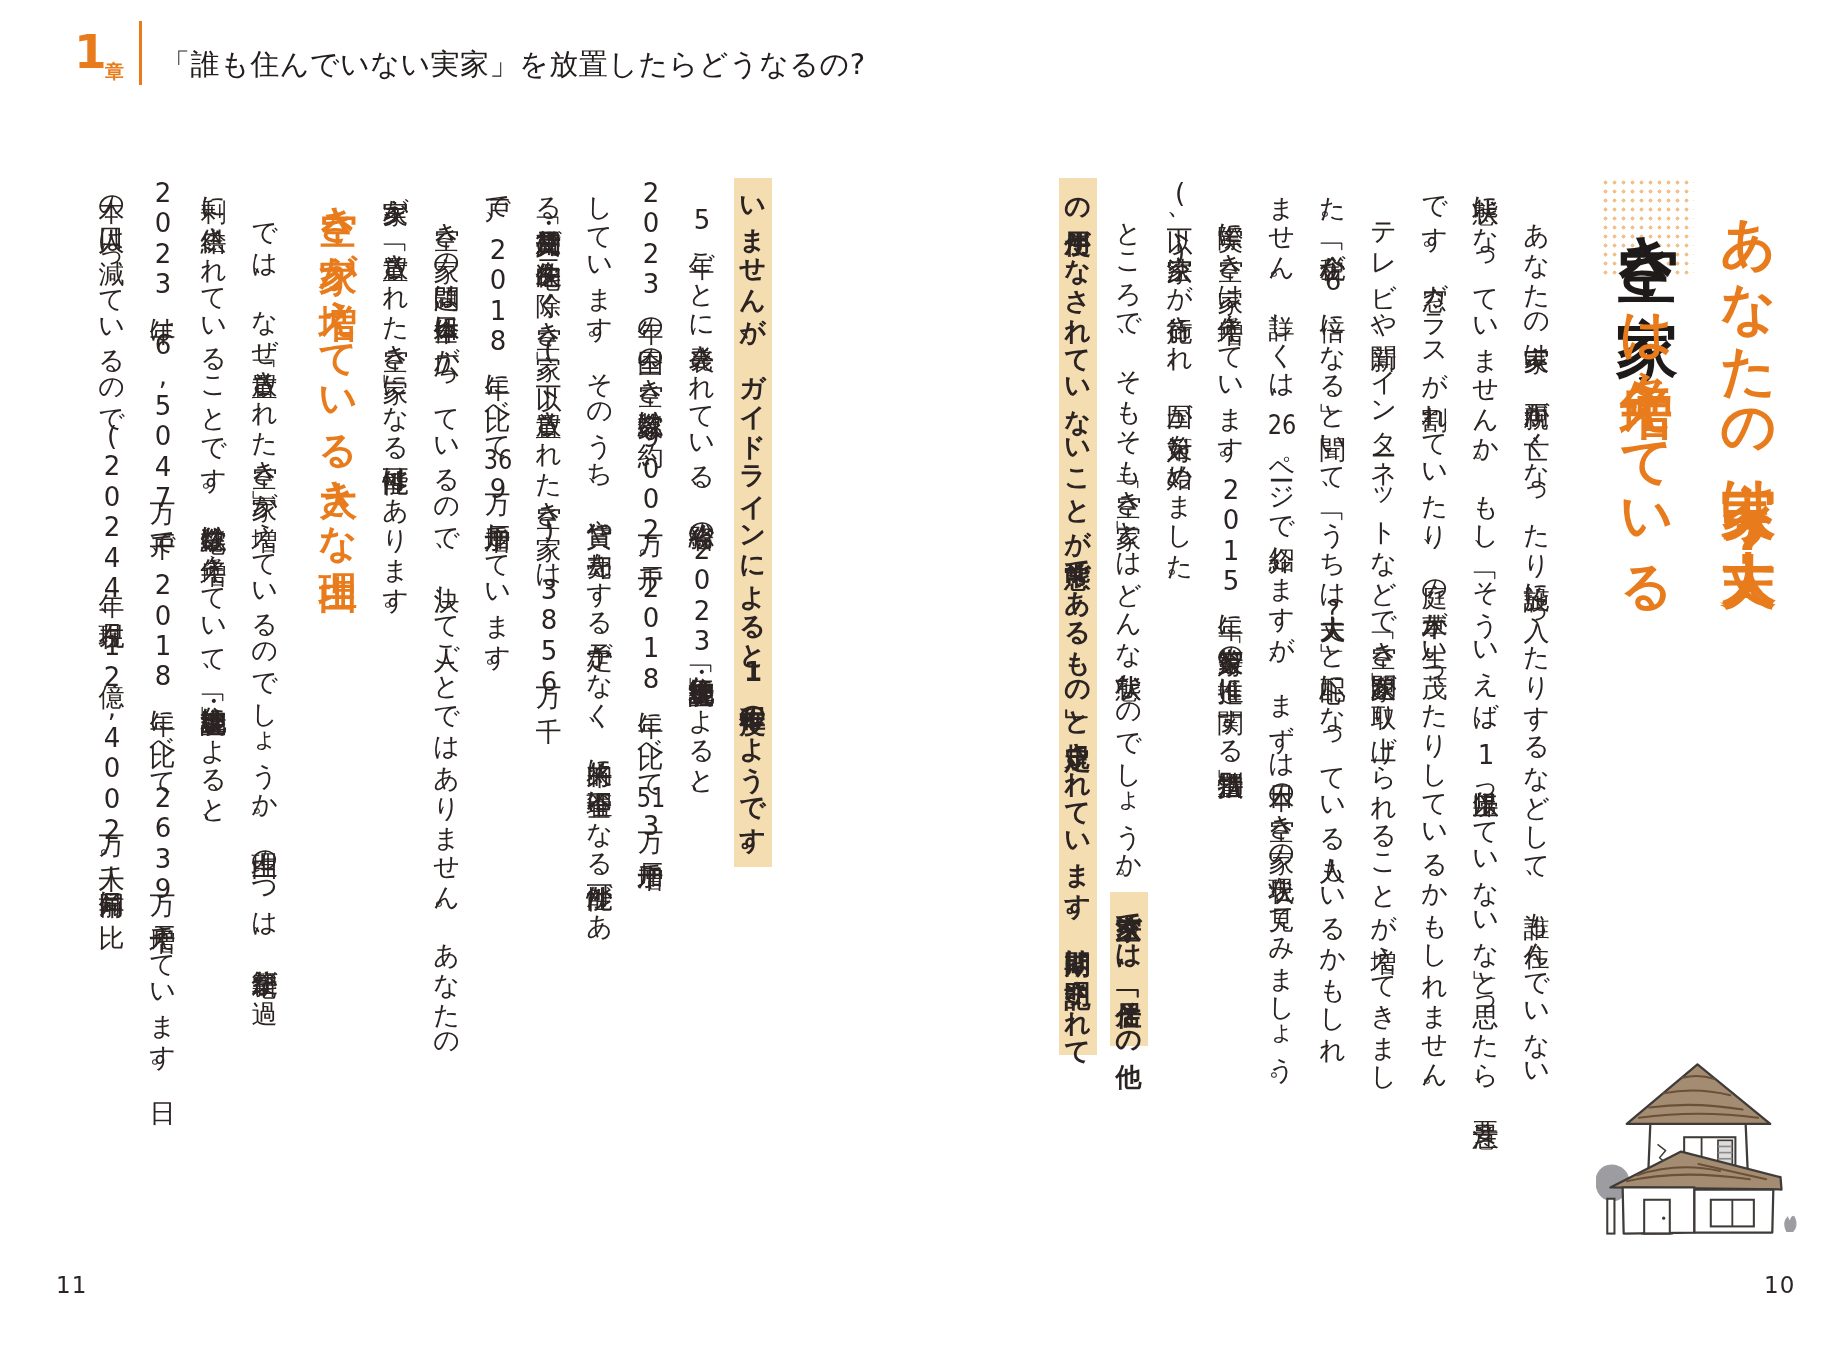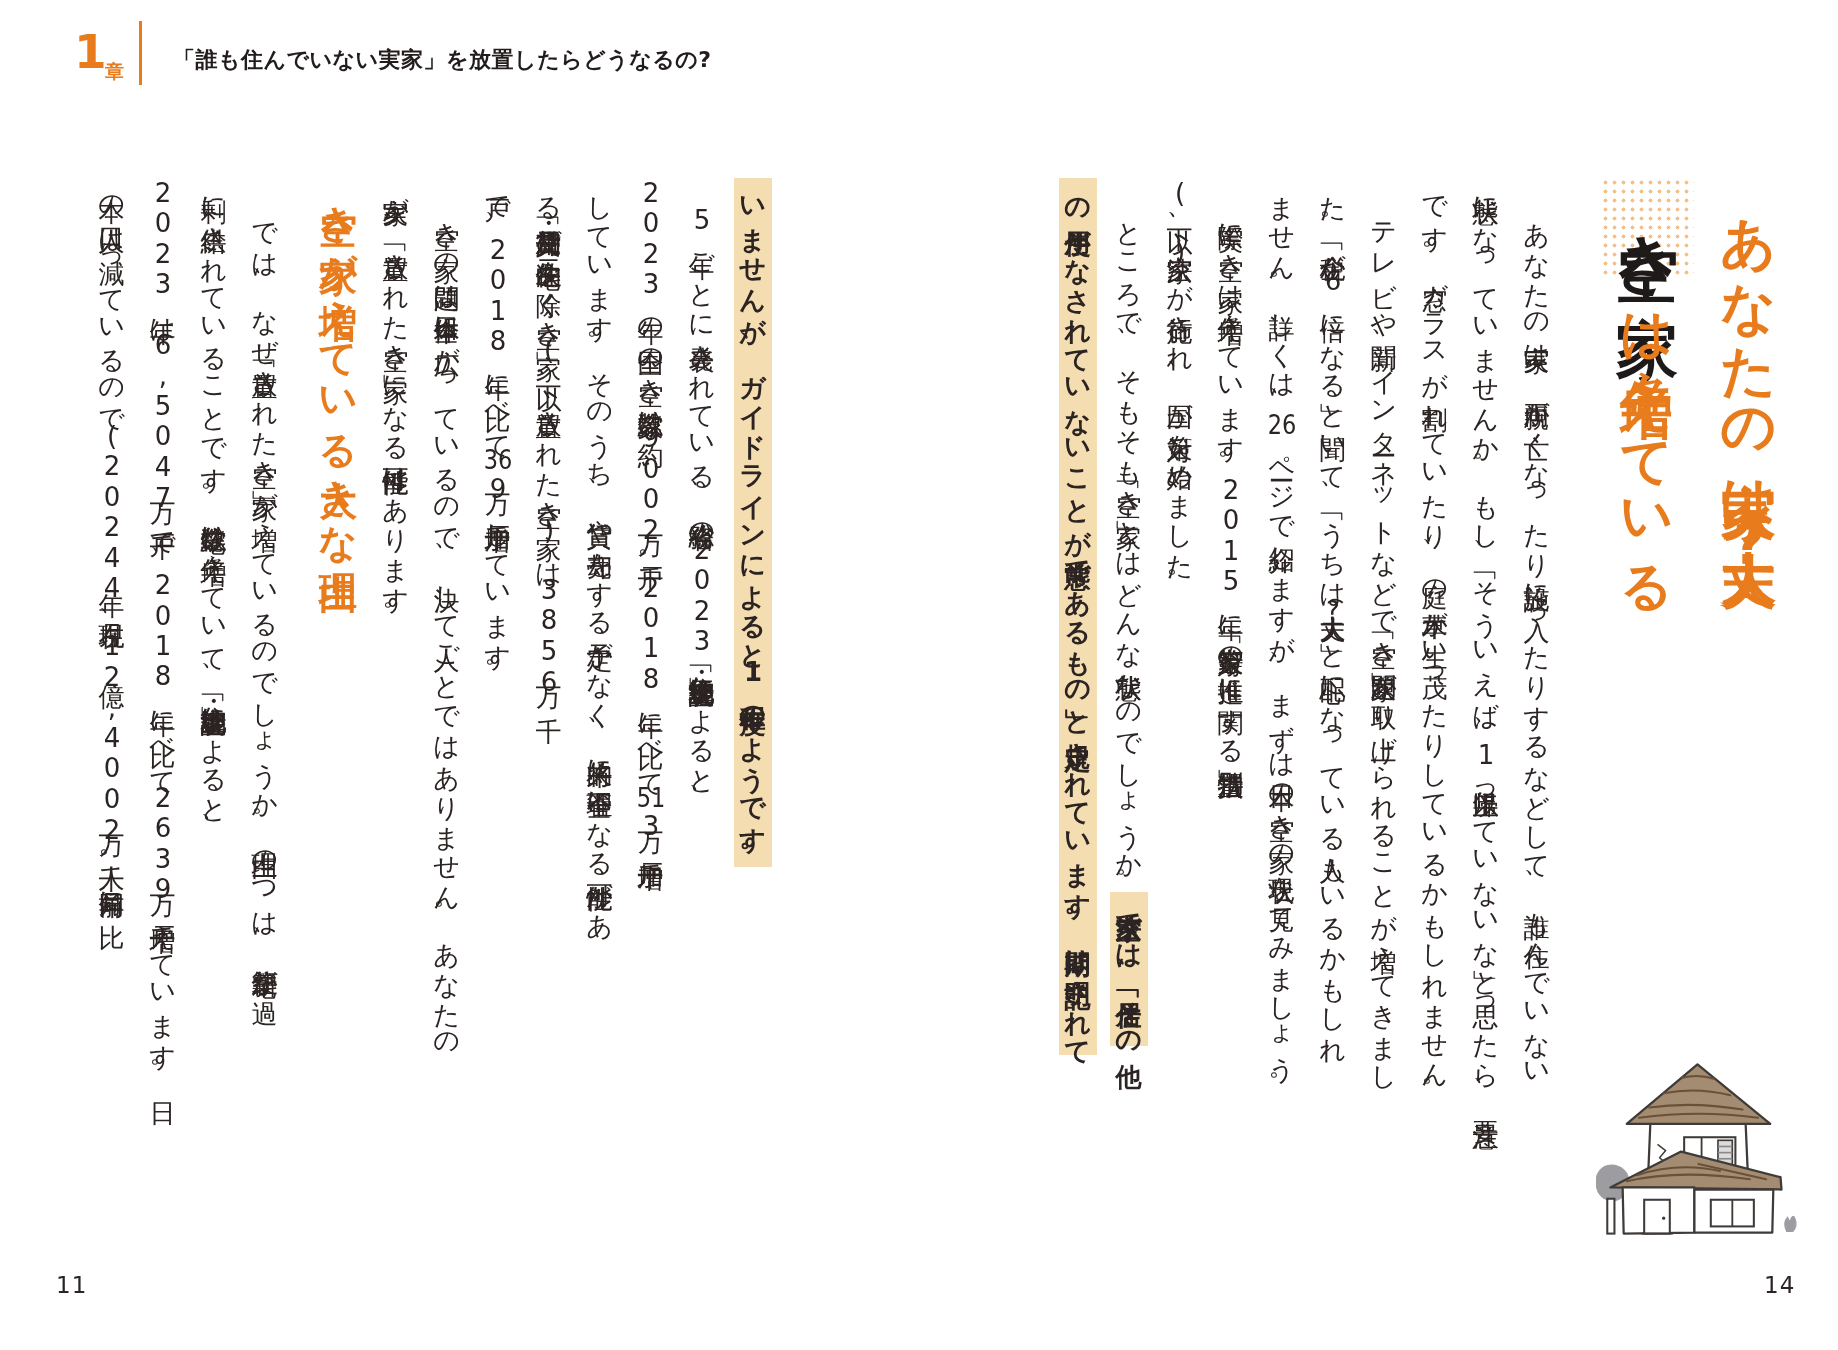--- a/index.html
+++ b/index.html
@@ -21,22 +21,22 @@
     color:var(--text);
     overflow:hidden;
   }
   
   .ch-num{position:absolute;left:74px;top:28px;font-size:47px;font-weight:700;
     color:var(--accent);line-height:1;}
   .ch-unit{position:absolute;left:105px;top:59px;font-size:19px;font-weight:700;
     color:var(--accent);}
   .ch-divider{position:absolute;left:139px;top:21px;width:3px;height:64px;
     background:var(--accent);}
-  .ch-title{position:absolute;left:161px;top:45px;font-size:22px;font-weight:700;
-    color:#221d1c;letter-spacing:0.5px;margin-left:12px;}
+  .ch-title{position:absolute;left:161px;top:45px;font-size:29px;font-weight:400;
+    color:#221d1c;letter-spacing:0.5px;}
   
   .vtext{
     writing-mode:vertical-rl;
     text-orientation:upright;
     position:absolute;
     top:178px;
     height:1075px;
   }
   .rblock{right:48px;}
   .lblock{right:1068px;}
@@ -167,21 +167,21 @@
       <path class="wall" d="M96,128 L173,128 L172,170 L96,170 Z"></path>
       <rect class="win" x="47" y="138" width="25" height="33"></rect>
       <circle class="knob" cx="66" cy="156" r="1.6"></circle>
       <line class="winline" x1="44" y1="171" x2="75" y2="171"></line>
       <rect class="win" x="112" y="138" width="42" height="26"></rect>
       <line class="winline" x1="133" y1="138" x2="133" y2="164"></line>
 
       <path class="tree" d="M186,169 c-3,-6 -2,-11 1,-14 c1,3 2,5 3,2 c1,-3 3,-4 4,-1 c2,5 1,10 -2,13 Z"></path>
     </svg>
 
-    <div class="pagenum pn-right">14</div>
+    <div class="pagenum pn-right">10</div>
   </section>
 
   <section>
     <div class="vtext lblock">
       <div class="body-cols">
           <div class="col"><span class="hl">いませんが、ガイドラインによると1年程度のようです。</span></div>
           <div class="col indent"><span>5年ごとに発表されている、総務省の2023年「住宅・土地統計調査」によると、</span></div>
           <div class="col"><span>2023年の全国の空き家総数は約900万2千戸。2018年に比べて<span class="tcy">51</span>万3千戸増加</span></div>
           <div class="col"><span>しています。そのうち、賃貸や売却をする予定がなく、将来的に管理不全になる可能性があ</span></div>
           <div class="col"><span>る「賃貸・売却用及び二次的住宅を除く空き家」(以下、放置された空き家)は385万6千</span></div>

